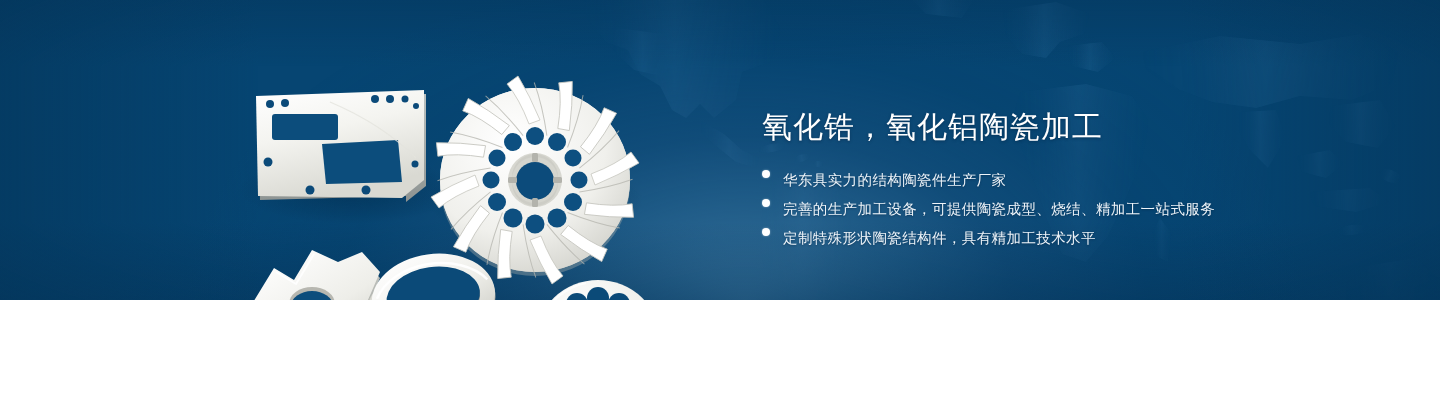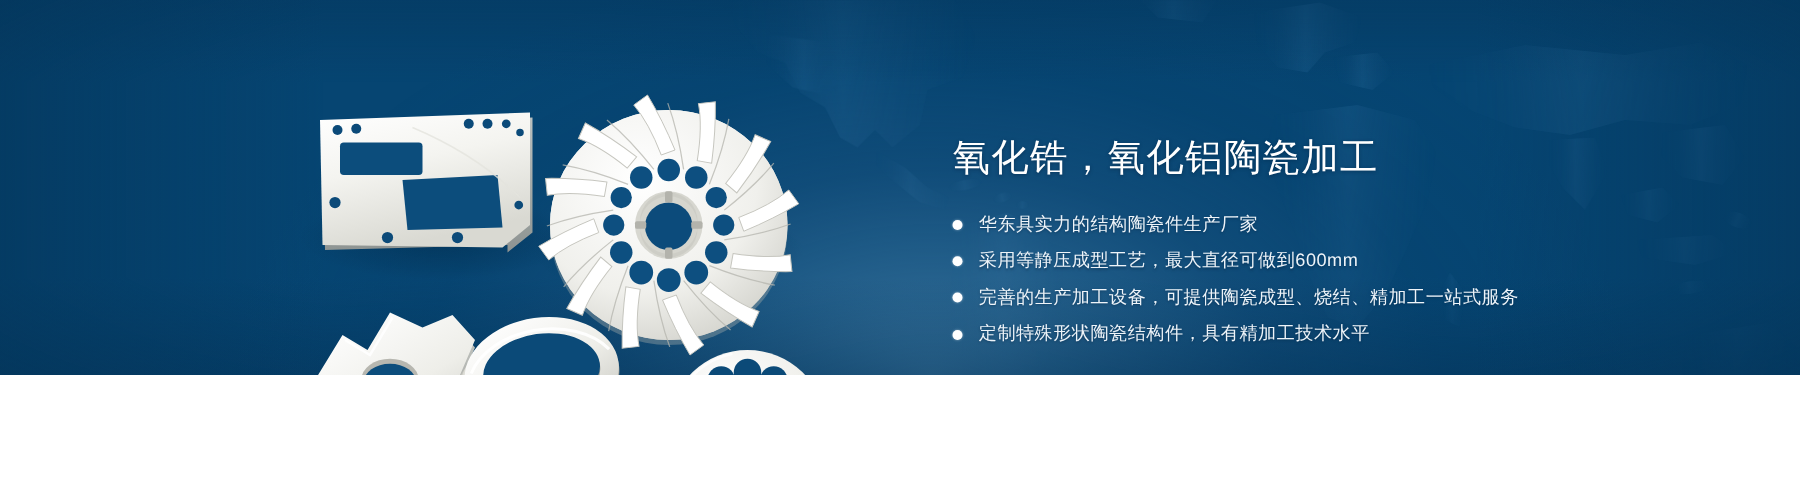--- a/index.html
+++ b/index.html
@@ -44,21 +44,21 @@
     color:#ffffff;
     font-size:30px;
     line-height:1.25;
     letter-spacing:1px;
     font-weight:400;
     white-space:nowrap;
     text-shadow:0 1px 3px rgba(0,25,50,.45);
   }
   .bullets { margin-top:24px; list-style:none; }
   .bullet-row {
-    display:flex; align-items:center;
+    display:flex; 
     margin-bottom:9px;
     white-space:nowrap;
   }
   .bullet-dot {
     flex:0 0 auto;
     width:8px; height:8px; border-radius:50%;
     background:#ffffff;
     margin-right:13px;
     box-shadow:0 0 2px rgba(255,255,255,.5);
   }
@@ -371,24 +371,20 @@
   <div class="text-col">
     <h1 class="headline">氧化锆，氧化铝陶瓷加工</h1>
 
     <ul class="bullets">
       <li class="bullet-row">
         <span class="bullet-dot"></span>
         <span class="bullet-text">华东具实力的结构陶瓷件生产厂家</span>
       </li>
       <li class="bullet-row">
         <span class="bullet-dot"></span>
-        <span class="bullet-text">采用等静压成型工艺，最大直径可做到600mm</span>
-      </li>
-      <li class="bullet-row">
-        <span class="bullet-dot"></span>
         <span class="bullet-text">完善的生产加工设备，可提供陶瓷成型、烧结、精加工一站式服务</span>
       </li>
       <li class="bullet-row">
         <span class="bullet-dot"></span>
         <span class="bullet-text">定制特殊形状陶瓷结构件，具有精加工技术水平</span>
       </li>
     </ul>
   </div>
 
 </div>

